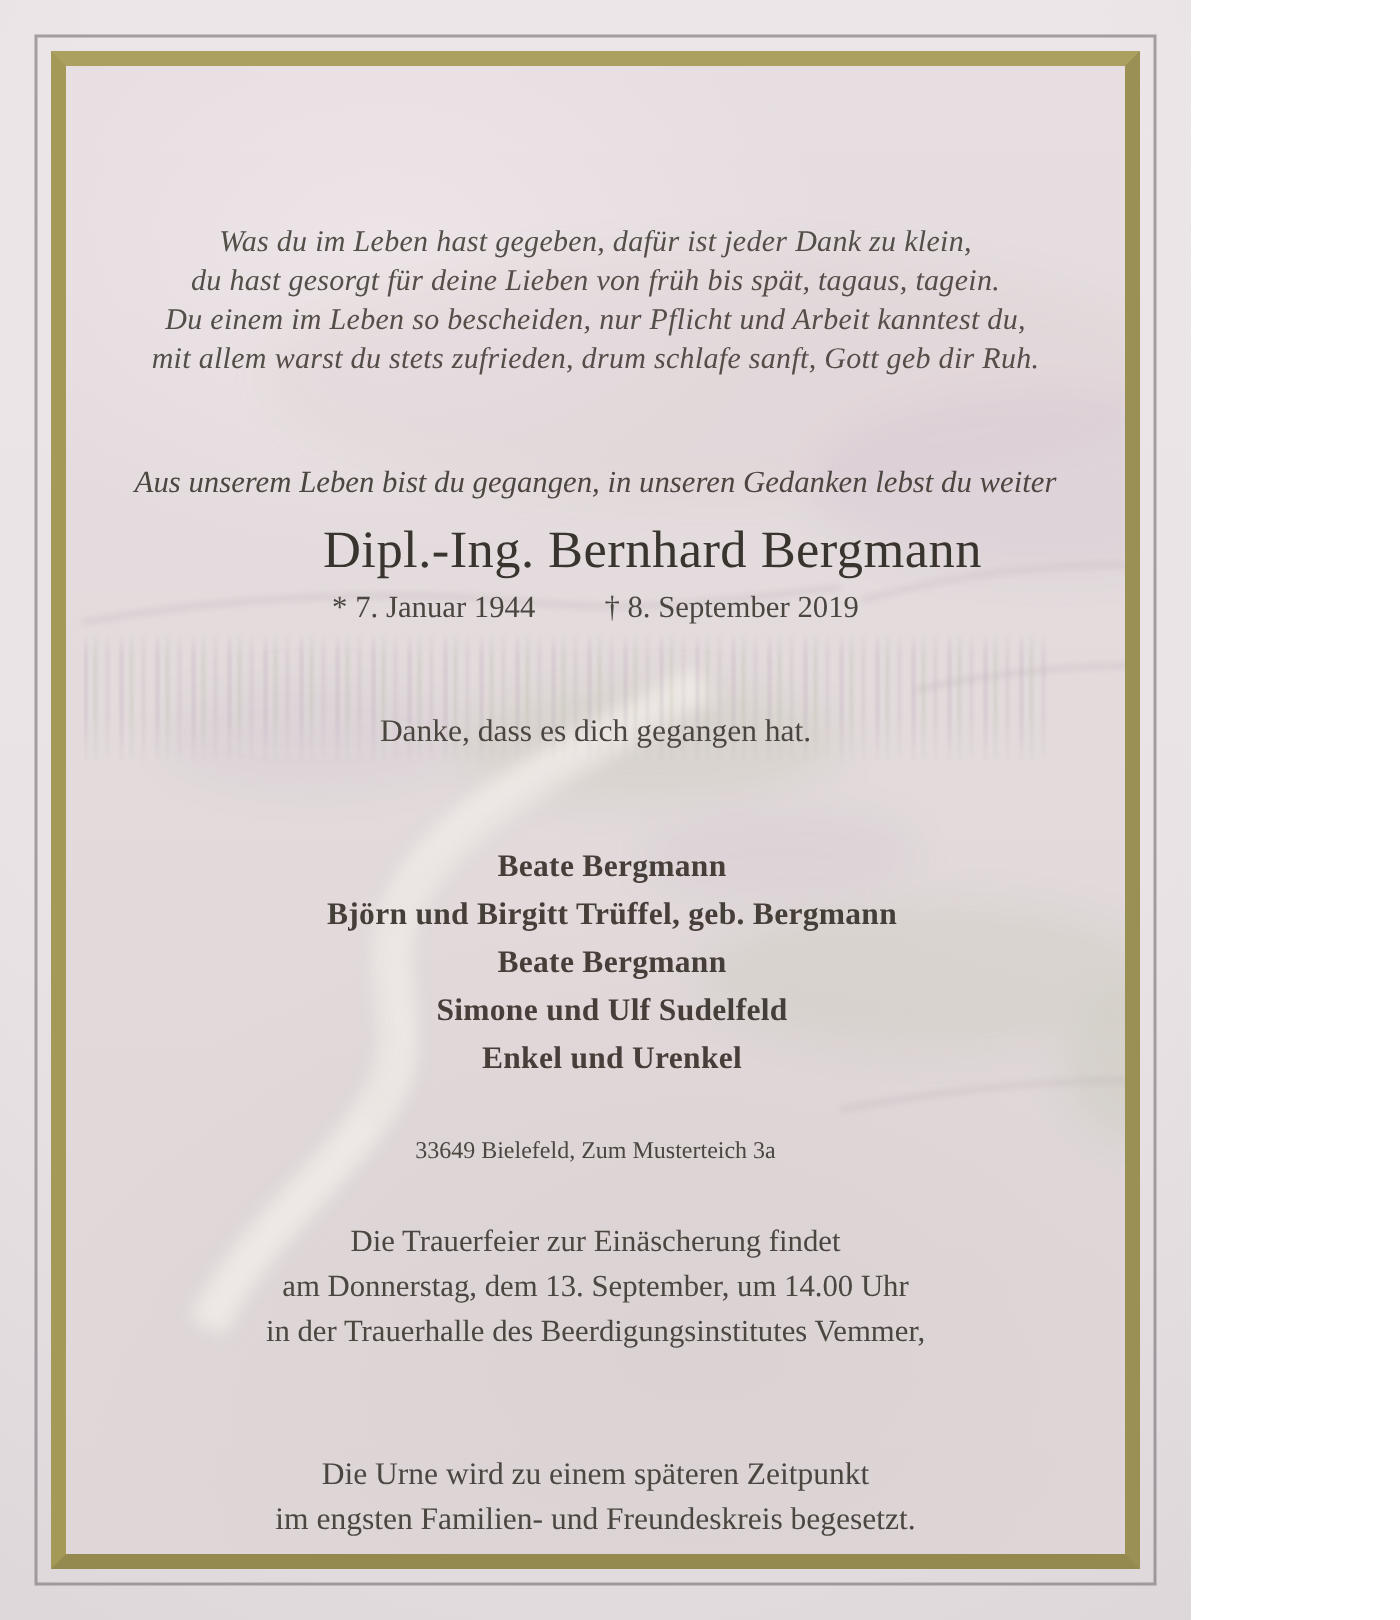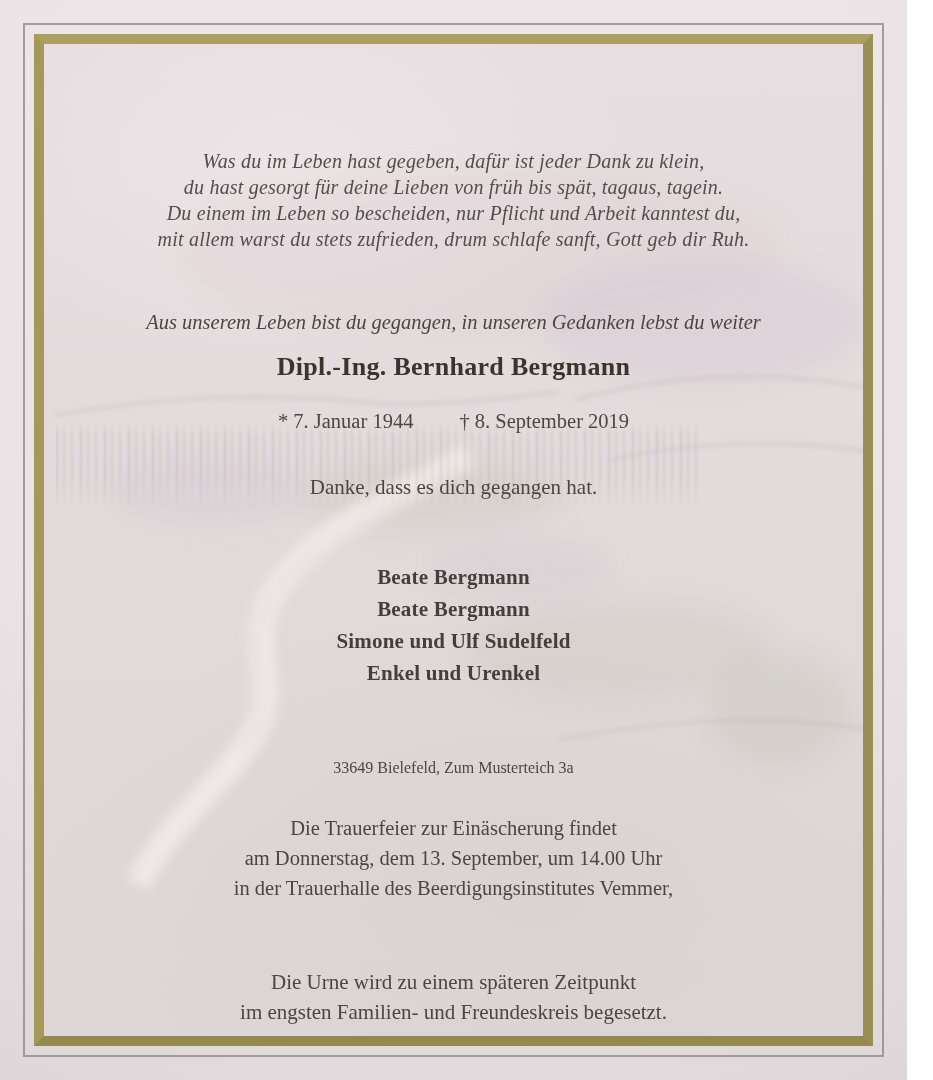--- a/index.html
+++ b/index.html
@@ -7,21 +7,21 @@
     padding: 0;
     width: 933px;
     height: 1080px;
     overflow: hidden;
     font-family: "Liberation Serif", serif;
   }
 
   
   .photo {
     position: relative;
-    width: 907px;
+    width: 794px;
     height: 1080px;
     background:
       radial-gradient(130% 120% at 50% 30%, rgba(255,255,255,0.10) 40%, rgba(105,95,100,0.10) 100%),
       linear-gradient(180deg, #eae3e6 0%, #e7e0e3 55%, #e3dcdf 100%);
   }
 
   .thin-frame {
     position: absolute;
     inset: 23px;
     border: 2px solid rgba(128,116,124,0.65);
@@ -88,45 +88,47 @@
     font-size: 20px;
     line-height: 26px;
     color: #544e49;
     letter-spacing: 0.2px;
   }
 
   .intro { top: 265px; font-size: 20.5px; line-height: 26px; font-style: italic; }
 
   .deceased-name {
     top: 302px;
-    font-size: 26px;
-    font-weight: bold;
+    font-size: 35px;
+    font-weight: normal;
     line-height: 42px;
     color: #3a342f;
     letter-spacing: 0.3px;
+    margin-left: 38px;
   }
 
   .dates {
-    top: 364px;
+    top: 348px;
     font-size: 20.5px;
     line-height: 26px;
     display: flex;
     justify-content: center;
     gap: 46px;
   }
 
   .thanks { top: 430px; font-size: 21px; line-height: 27px; }
 
   .mourners {
     top: 517px;
     font-size: 21px;
     font-weight: bold;
     line-height: 32px;
     color: #453e39;
     letter-spacing: 0.2px;
+    margin-left: 11px;
   }
 
   .address { top: 711px; font-size: 16px; line-height: 26px; }
 
   .funeral { top: 769px; font-size: 20.5px; line-height: 30px; }
 
   .urn { top: 923px; font-size: 21px; line-height: 30px; }
 </style>
 </head>
 <body>
@@ -192,20 +194,21 @@
 
     <div class="tblock dates">
       <span>* 7. Januar 1944</span>
       <span>† 8. September 2019</span>
     </div>
 
     <div class="tblock thanks">Danke, dass es dich gegangen hat.</div>
 
     <div class="tblock mourners">
       <div>Beate Bergmann</div>
+      <div>Björn und Birgitt Trüffel, geb. Bergmann</div>
       <div>Beate Bergmann</div>
       <div>Simone und Ulf Sudelfeld</div>
       <div>Enkel und Urenkel</div>
     </div>
 
     <div class="tblock address">33649 Bielefeld, Zum Musterteich 3a</div>
 
     <div class="tblock funeral">
       <div>Die Trauerfeier zur Einäscherung findet</div>
       <div>am Donnerstag, dem 13. September, um 14.00 Uhr</div>

